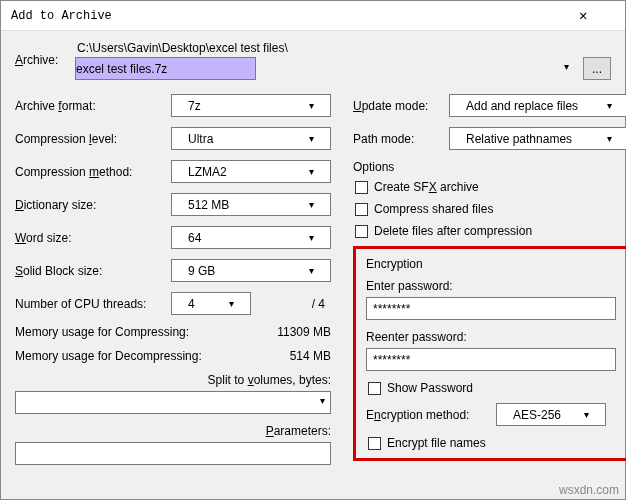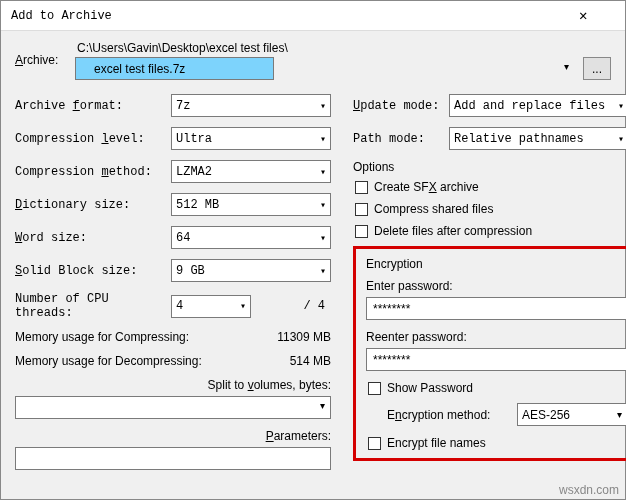--- a/index.html
+++ b/index.html
@@ -50,50 +50,49 @@
     margin-bottom: 14px;
   }
   .archive-label { width: 50px; padding-top: 12px; }
   .archive-right { flex: 1; }
   .archive-path { font-size: 12px; padding-left: 2px; }
   .archive-input-row { display: flex; gap: 8px; margin-top: 2px; }
   .archive-input {
     flex: 1;
     height: 23px;
     border: 1px solid #7a7a7a;
-    background: #7dd3fc;
-    padding: 0 24px 0 18px;
+    background: #c4b5fd;
+    padding: 0 24px 0 0;
     font: inherit;
     position: relative;
   }
   .archive-input-wrap { position: relative; flex: 1; }
   .archive-dd-chev {
     position: absolute; right: 6px; top: 4px; font-size: 10px; pointer-events: none;
   }
   .browse-btn {
     width: 28px; height: 23px; border: 1px solid #888; background: #e1e1e1;
     display: flex; align-items: center; justify-content: center; cursor: pointer;
   }
   .columns { display: flex; gap: 22px; }
   .col-left { width: 320px; }
   .col-right { flex: 1; }
   .field-row {
     display: flex;
     align-items: center;
     margin-bottom: 10px;
     gap: 8px;
-    font-family: Liberation Mono, monospace;
   }
   .field-label { width: 148px; }
   .dropdown {
     width: 160px;
     height: 23px;
     border: 1px solid #7a7a7a;
     background: #fff;
-    padding: 0 4px;
+    padding: 0 16px;
     display: flex;
     align-items: center;
     justify-content: space-between;
     cursor: pointer;
   }
   .dropdown .chev { font-size: 10px; }
   .dropdown.small { width: 80px; }
   .threads-row { display:flex; align-items:center; gap:6px;}
   .threads-total { width: 68px; text-align: right; }
   .mem-row { display: flex; justify-content: space-between; margin-bottom: 10px; }
@@ -114,21 +113,21 @@
     border: 3px solid #d40000;
     padding: 8px 10px 8px 10px;
     margin-top: 6px;
   }
   .enc-title { margin-bottom: 8px; }
   .enc-label { margin-bottom: 4px; }
   .pw-input {
     width: 100%; height: 23px; border: 1px solid #7a7a7a; background:#fff;
     padding: 0 6px; font: inherit; margin-bottom: 10px;
   }
-  .enc-method-row { display:flex; align-items:center; gap:10px; margin-bottom:10px;margin-left:21px;}
+  .enc-method-row { display:flex; align-items:center; gap:10px; margin-bottom:10px;}
   .enc-method-row .field-label { width: 120px; }
   .enc-method-row .dropdown { width: 110px; }
   .watermark {
     position: absolute; right: 6px; bottom: 2px; font-size: 12px; color: #888;
   }
   .underline { text-decoration: underline; }
 </style>
 </head>
 <body>
 

